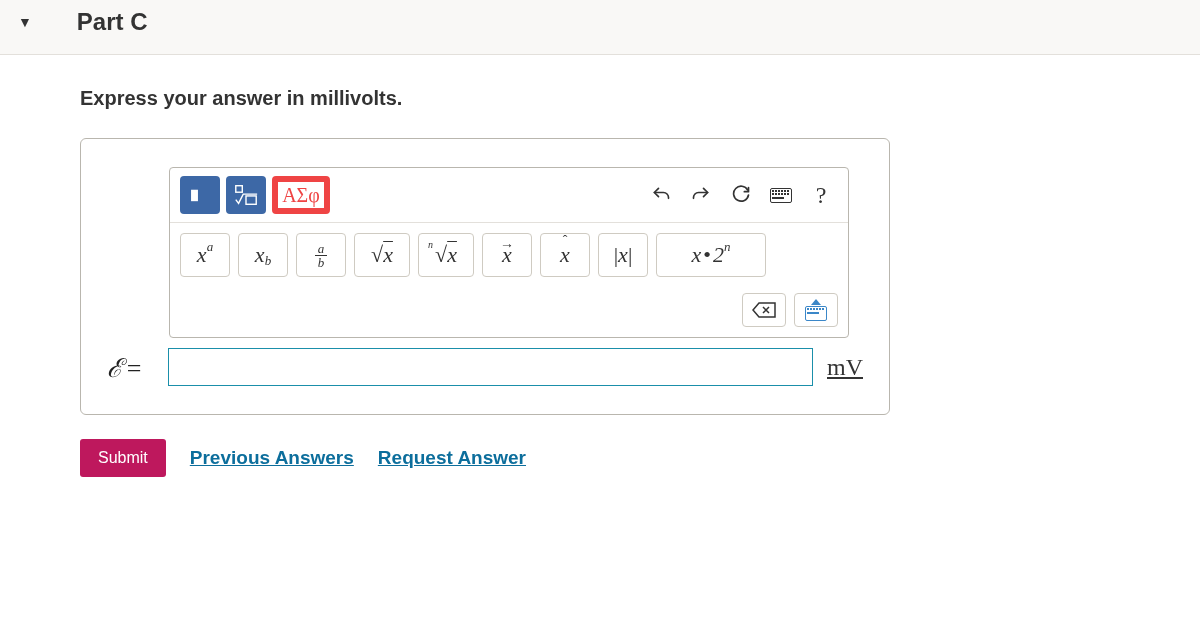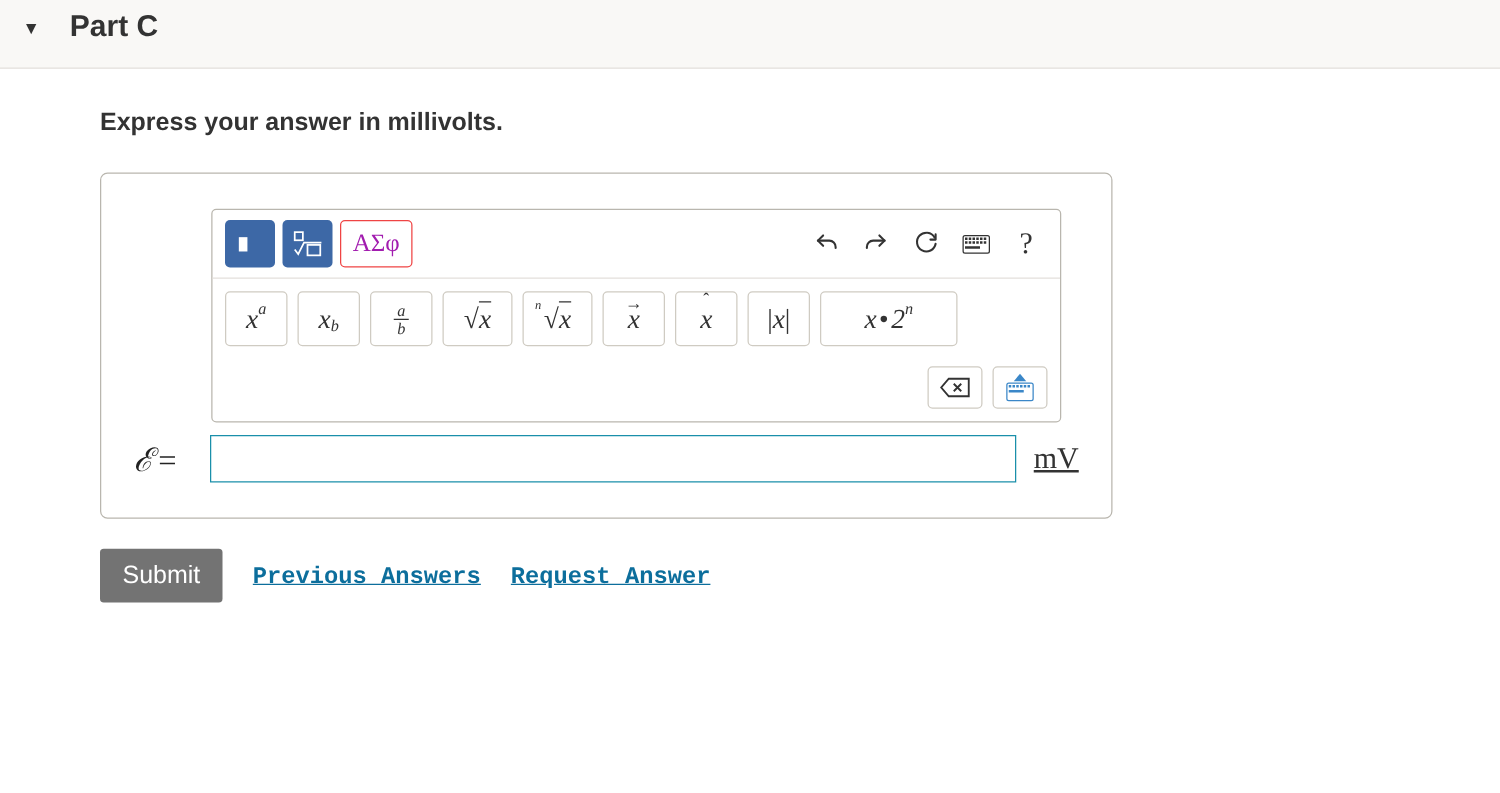--- a/index.html
+++ b/index.html
@@ -18,20 +18,21 @@
   }
   .collapse-caret {
     margin-right: 24px;
     color: #333;
     font-size: 14px;
   }
   .part-title {
     font-size: 24px;
     font-weight: bold;
     color: #333;
+    margin-left: 21px;
   }
   .content {
     padding: 32px 40px 10px 80px;
   }
   .question {
     font-size: 21px;
     color: #333;
     margin-bottom: 18px;
   }
   .instruction {
@@ -70,23 +71,23 @@
     align-items: center;
     justify-content: center;
     font-size: 18px;
   }
   .mode-active {
     background: #3d68a6;
     color: #fff;
   }
   .mode-active svg { stroke: #fff; }
   .greek-btn {
-    border: 1px solid #ef4444;
+    border: 6px solid #ef4444;
     background: #fff;
-    color: #a21caf;
+    color: #ef4444;
     font-family: 'Times New Roman', serif;
     font-size: 20px;
     width: 58px;
     letter-spacing: 0px;
   }
   .spacer { flex: 1; }
   .icon-btn {
     width: 34px;
     height: 32px;
     display: flex;
@@ -175,35 +176,34 @@
     font-size: 24px;
     text-decoration: underline;
   }
   .action-row {
     display: flex;
     align-items: center;
     gap: 24px;
     margin-top: 24px;
   }
   .submit-btn {
-    background: #737373;
+    background: #be185d;
     color: #fff;
     border: none;
-    font-size: 20px;
+    font-size: 16px;
     padding: 10px 18px;
     border-radius: 3px;
     cursor: pointer;
   }
   .link {
     color: #0c6e9c;
     font-size: 19px;
     font-weight: bold;
     text-decoration: underline;
     cursor: pointer;
-    font-family: Liberation Mono, monospace;
   }
   .radical { font-style: normal; }
   .root-n {
     position: absolute;
     font-size: 10px;
     font-style: italic;
     top: 5px;
     left: 9px;
   }
   .overline-dec {

